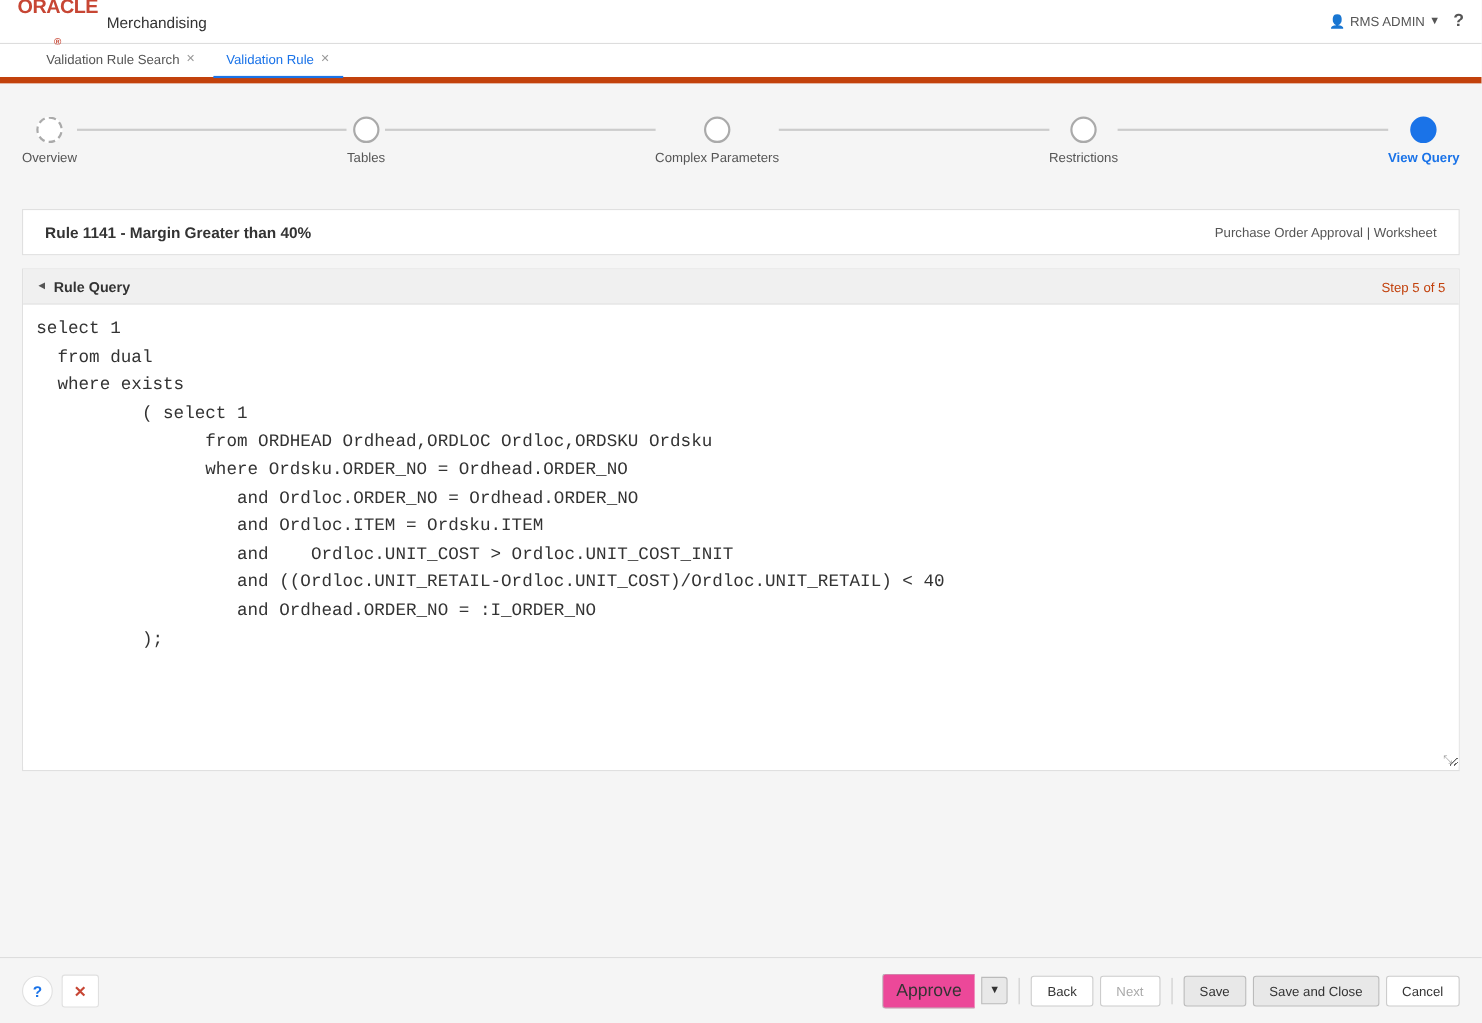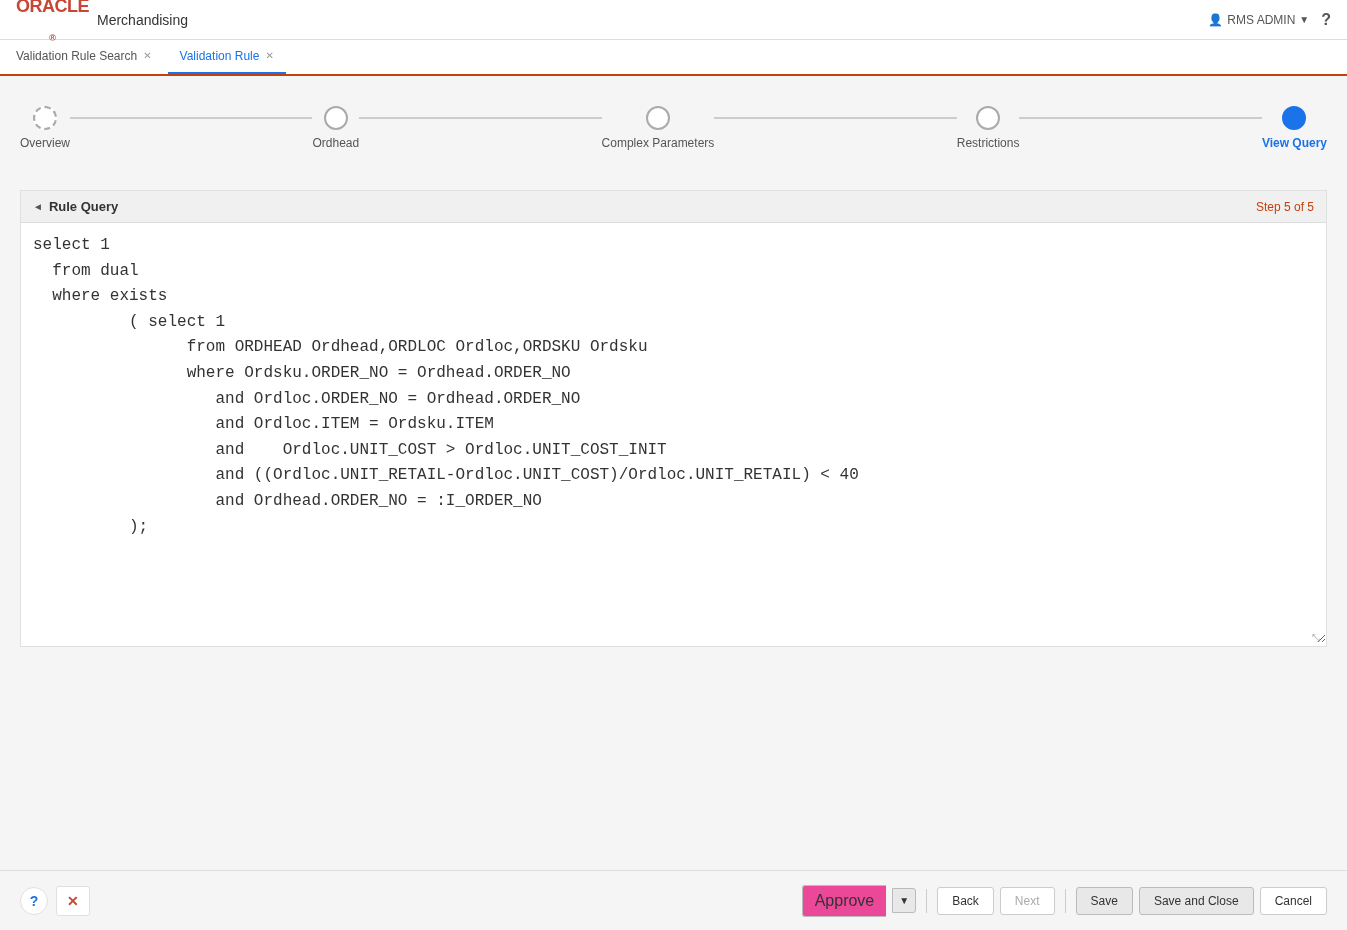--- a/index.html
+++ b/index.html
@@ -41,23 +41,24 @@
       display: flex;
       align-items: center;
       gap: 4px;
       font-size: 12px;
       color: #555;
     }
 
     
     .tab-bar {
       background: #fff;
-      border-bottom: 2px solid #c2410c;
-      display: flex;
-      padding: 0 4px;
+      border-bottom: 6px solid #c2410c;
+      display: flex;
+      align-items: center;
+      padding: 0 30px;
       height: 36px;
     }
     .tab-item {
       display: flex;
       align-items: center;
       gap: 6px;
       padding: 8px 12px;
       font-size: 12px;
       cursor: pointer;
       color: #555;
@@ -80,21 +81,21 @@
     .main-content {
       padding: 20px;
       background: #f5f5f5;
       min-height: calc(930px - 40px - 36px - 60px);
     }
 
     
     .wizard-steps {
       display: flex;
       align-items: center;
-      justify-content: space-between;
+      justify-content: flex-end;
       margin-bottom: 30px;
       padding: 10px 0;
     }
     .wizard-step {
       display: flex;
       flex-direction: column;
       align-items: center;
       gap: 6px;
       position: relative;
     }
@@ -333,21 +334,21 @@
 
     <div class="wizard-step">
       <div class="step-circle" style="border-color:#aaa; border-style: dashed;">
       </div>
       <span class="step-label">Overview</span>
     </div>
     <div class="wizard-connector"></div>
 
     <div class="wizard-step">
       <div class="step-circle"></div>
-      <span class="step-label">Ordhead</span>
+      <span class="step-label">Tables</span>
     </div>
     <div class="wizard-connector"></div>
 
     <div class="wizard-step">
       <div class="step-circle"></div>
       <span class="step-label">Complex Parameters</span>
     </div>
     <div class="wizard-connector"></div>
 
     <div class="wizard-step">
@@ -355,20 +356,24 @@
       <span class="step-label">Restrictions</span>
     </div>
     <div class="wizard-connector"></div>
 
     <div class="wizard-step">
       <div class="step-circle active"></div>
       <span class="step-label active">View Query</span>
     </div>
   </div>
 
+  <div class="rule-header">
+    <span class="rule-title">Rule  1141 - Margin Greater than 40%</span>
+    <span class="rule-meta">Purchase Order Approval  |  Worksheet</span>
+  </div>
 
   <div class="section-container">
     <div class="section-header">
       <div class="section-title">
         <span class="collapse-icon">◄</span>
         <span>Rule Query</span>
       </div>
       <span class="step-indicator">Step 5 of 5</span>
     </div>
     <div class="query-wrapper">

